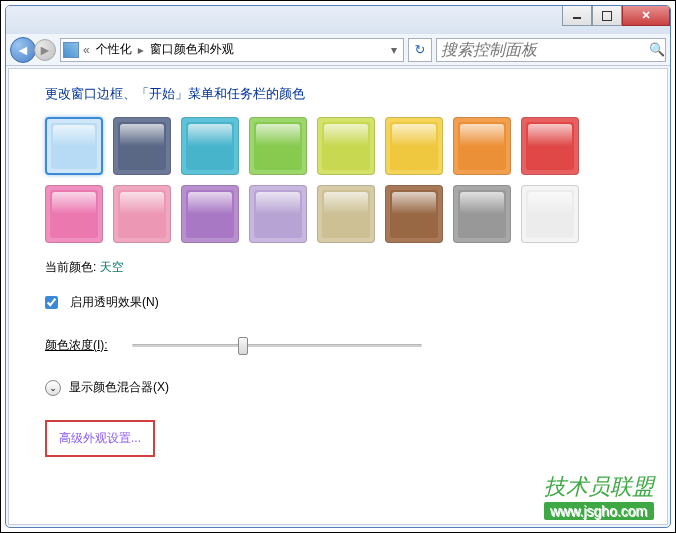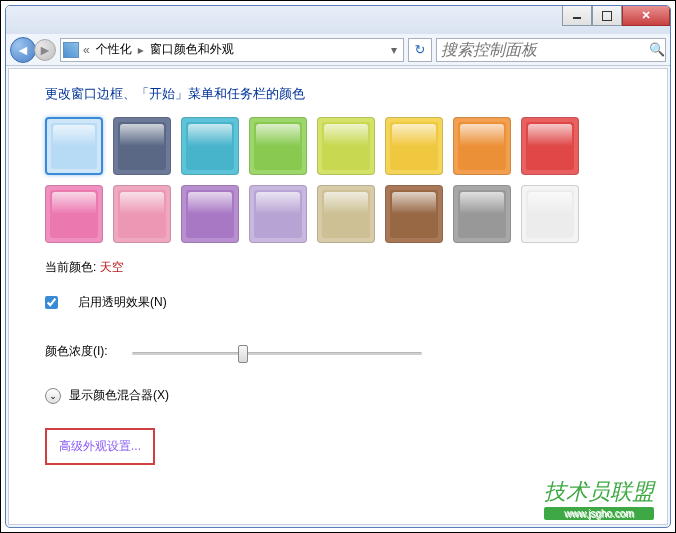--- a/index.html
+++ b/index.html
@@ -28,33 +28,33 @@
 .search-input { border:none; outline:none; flex:1; font-style:italic; color:#888; font-size:16px; font-family:inherit; }
 .search-icon { color:#5a8ac8; cursor:pointer; font-size:13px;}
 .content { position:absolute; top:62px; left:2px; right:2px; bottom:2px; background:#fff; border:1px solid #c8d0e0; padding:16px 36px; overflow:auto;}
 .page-title { font-size:13px; color:#003399; margin-bottom:14px; }
 .swatches { display:flex; flex-wrap:wrap; gap:10px; margin-bottom:16px; width: 560px;}
 .swatch { width:58px; height:58px; border-radius:4px; position:relative; cursor:pointer; border:1px solid rgba(0,0,0,0.15);}
 .swatch.selected { border:2px solid #3a8ad8; box-shadow:0 0 4px rgba(58,138,216,0.5);}
 .swatch-inner { position:absolute; inset:4px; border-radius:3px; }
 .swatch-gloss { position:absolute; top:2px; left:2px; right:2px; height:45%; background:linear-gradient(rgba(255,255,255,0.7),rgba(255,255,255,0)); border-radius:3px 3px 0 0;}
 .current-row { font-size:12px; margin-bottom:18px; }
-.current-row .val { color:#b91c1c; }
-.check-row { display:flex; align-items:center; gap:20px; font-size:12px; margin-bottom:32px; }
+.current-row .val { color:#0f766e; }
+.check-row { display:flex; align-items:center; gap:12px; font-size:12px; margin-bottom:24px; }
 .check-row input { accent-color:#3a8ad8;}
-.slider-row { display:flex; align-items:flex-start; gap:24px; font-size:12px; margin-bottom:24px; }
+.slider-row { display:flex; align-items:center; gap:24px; font-size:12px; margin-bottom:24px;text-decoration:underline; }
 .slider-wrap { position:relative; width:290px; height:20px; }
 .slider-track { position:absolute; top:9px; left:0; right:0; height:3px; background:#d0d0d0; border-radius:2px; border-top:1px solid #b8b8b8;}
 .slider-thumb { position:absolute; top:2px; width:10px; height:18px; background:linear-gradient(#f8f8f8,#d8d8d8); border:1px solid #888; border-radius:2px; cursor:pointer;}
 .mixer-row { display:flex; align-items:center; gap:8px; font-size:12px; margin-bottom:24px; cursor:pointer;}
 .expand-btn { width:16px; height:16px; border-radius:50%; border:1px solid #888; display:flex; align-items:center; justify-content:center; background:linear-gradient(#fff,#e0e0e0); font-size:9px;}
 .adv-link-box { border:2px solid #d04040; padding:8px 12px; display:inline-block; }
 .adv-link { color:#8b5cf6; font-size:12px; cursor:pointer; }
 .watermark { position:absolute; right:13px; bottom:4px; font-size:22px; font-weight:normal; color:#2aa030; font-style:italic; pointer-events:none; text-shadow:1px 1px 0 #fff; opacity:0.9;}
-.watermark .url { font-size:10px; display:block; background:#2aa030; color:#fff; padding:1px 6px; border-radius:2px; font-style:normal; text-align:center;}
+.watermark .url { font-size:14px; display:block; background:#2aa030; color:#fff; padding:1px 6px; border-radius:2px; font-style:normal; }
 </style>
 </head>
 <body>
 
 <div class="outer-frame">
 <div class="window">
   <div class="titlebar">
     <div class="win-controls">
       <div class="win-btn min"></div>
       <div class="win-btn max"></div>

